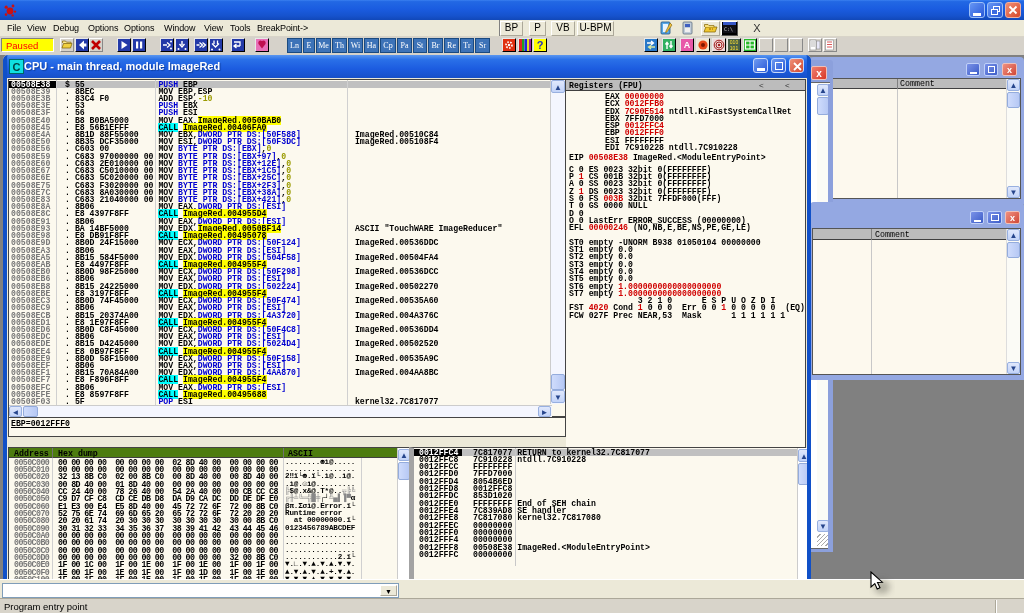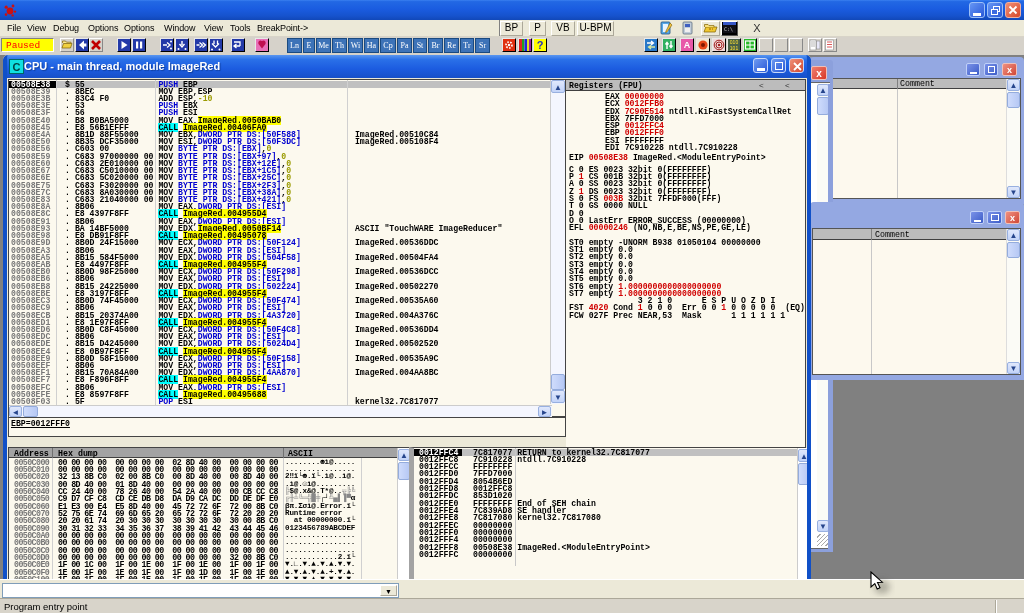--- a/index.html
+++ b/index.html
@@ -88,21 +88,21 @@
       </svg></div>
   <div class="mbtn" style="left:721px;width:17px;background:#000;border-color:#fff #555 #555 #fff"><svg width="13" height="11" viewBox="0 0 13 11">
         <rect x="0" y="0" width="13" height="11" fill="#101018"></rect>
         <rect x="0" y="0" width="13" height="3" fill="#3858c8"></rect>
         <text x="1" y="8.5" font-size="5" fill="#d0d0d0" font-family="monospace">C:\</text>
       </svg></div>
   <div class="mbtn" style="left:748px;width:18px;border-color:#ece9d8;background:#ece9d8;font-size:11px;color:#333">X</div>
 </div>
 
 <div class="abs" id="toolrow">
-  <div class="abs" style="left:1px;top:1px;width:53px;height:14px;background:#ffff00;border:1px solid #808080;border-bottom-color:#fff;border-right-color:#fff;font-family:Liberation Mono, monospace;">
+  <div class="abs" style="left:1px;top:1px;width:53px;height:14px;background:#ffff00;border:1px solid #808080;border-bottom-color:#fff;border-right-color:#fff;">
     <div class="abs" style="left:4px;top:1px;color:#ff0000;font-size:9.5px;">Paused</div>
   </div>
 
   <div class="tbtn" style="left:60px;background:#d6d2ca;border-color:#fff #888 #888 #fff"><svg width="12" height="12" viewBox="0 0 12 12">
         <path d="M1,9 L2.5,4.5 L11,4.5 L9.5,9 Z" fill="#f0d040" stroke="#806000" stroke-width=".7"></path>
         <path d="M1.5,4 L1.5,2 L4.5,2 L5.5,3.2 L10,3.2 L10,4" fill="#f8e890" stroke="#806000" stroke-width=".7"></path>
       </svg></div>
   <div class="tbtn" style="left:75px"><svg width="12" height="12" viewBox="0 0 12 12">
         <path d="M8,1.5 L3,6 L8,10.5 Z" fill="#fff"></path>
         <rect x="8" y="4.5" width="2.4" height="3" fill="#fff"></rect>
@@ -312,21 +312,21 @@
 <pre class="abs" style="left:3px;top:1px;font-size:8.2px;font-weight:bold;line-height:9px;">Registers (FPU)</pre>
 <div class="abs" style="left:193px;top:1px;font-size:8px;color:#333">&lt;</div>
         <div class="abs" style="left:219px;top:1px;font-size:8px;color:#333">&lt;</div>
       </div>
 <pre class="abs" style="left:3px;top:13px;line-height:7.3px;font-size:8.2px;margin-left:36px;">EAX <span class="red">00000000</span><br>ECX <span class="red">0012FFB0</span><br>EDX <span class="red">7C90E514</span> ntdll.KiFastSystemCallRet<br>EBX 7FFD7000<br>ESP <span class="red">0012FFC4</span><br>EBP <span class="red">0012FFF0</span><br>ESI FFFFFFFF<br>EDI 7C910228 ntdll.7C910228</pre>
 <pre class="abs" style="left:3px;top:73.5px;line-height:7.3px;font-size:8.2px;">EIP <span class="red">00508E38</span> ImageRed.&lt;ModuleEntryPoint&gt;</pre>
 <pre class="abs" style="left:3px;top:85.8px;line-height:7.3px;font-size:8.2px;">C 0 ES 0023 32bit 0(FFFFFFFF)<br>P <span class="red">1</span> CS 001B 32bit 0(FFFFFFFF)<br>A 0 SS 0023 32bit 0(FFFFFFFF)<br>Z <span class="red">1</span> DS 0023 32bit 0(FFFFFFFF)<br>S 0 FS <span class="red">003B</span> 32bit 7FFDF000(FFF)<br>T 0 GS 0000 NULL<br>D 0<br>O 0 LastErr ERROR_SUCCESS (00000000)<br>EFL <span class="red">00000246</span> (NO,NB,E,BE,NS,PE,GE,LE)</pre>
 <pre class="abs" style="left:3px;top:158.8px;line-height:7.3px;font-size:8.2px;">ST0 empty -UNORM B938 01050104 00000000<br>ST1 empty 0.0<br>ST2 empty 0.0<br>ST3 empty 0.0<br>ST4 empty 0.0<br>ST5 empty 0.0<br>ST6 empty <span class="red">1.0000000000000000000</span><br>ST7 empty <span class="red">1.0000000000000000000</span><br>&nbsp;&nbsp;&nbsp;&nbsp;&nbsp;&nbsp;&nbsp;&nbsp;&nbsp;&nbsp;&nbsp;&nbsp;&nbsp;&nbsp;3 2 1 0&nbsp;&nbsp;&nbsp;&nbsp;&nbsp;&nbsp;E S P U O Z D I<br>FST <span class="red">4020</span> Cond <span class="red">1</span> 0 0 0  Err 0 0 <span class="red">1</span> 0 0 0 0 0  (EQ)<br>FCW 027F Prec NEAR,53  Mask&nbsp;&nbsp;&nbsp;&nbsp;&nbsp;&nbsp;1 1 1 1 1 1</pre>
 </div>
 <div class="abs" style="left:5px;top:392px;width:401px;height:132px;background:#fcf9ee;border:1px solid #444;border-bottom:none;">
-<div class="abs" style="left:0;top:0;width:400px;height:10px;background:#a3a3a3;border-bottom:1px solid #404040;">
+<div class="abs" style="left:0;top:0;width:400px;height:10px;background:#4d7c0f;border-bottom:1px solid #404040;">
 <pre class="abs" style="left:5px;top:0.5px;font-size:8.3px;line-height:9px;">Address</pre>
 <pre class="abs" style="left:49px;top:0.5px;font-size:8.3px;line-height:9px;">Hex dump</pre>
 <pre class="abs" style="left:279px;top:0.5px;font-size:8.3px;line-height:9px;">ASCII</pre>
 <div class="abs" style="left:43px;top:0;width:1px;height:10px;background:#707070"></div>
 <div class="abs" style="left:274px;top:0;width:1px;height:10px;background:#707070"></div>
       </div>
 <div class="abs" style="left:43px;top:10px;width:1px;height:122px;background:#d0d0d0"></div>
 <div class="abs" style="left:274px;top:10px;width:1px;height:122px;background:#d0d0d0"></div>
 <div class="abs" style="left:352px;top:10px;width:1px;height:122px;background:#d0d0d0"></div>
 <pre class="abs" style="left:5px;top:10.8px;line-height:7.33px;font-size:8.3px;letter-spacing:-0.581px;"><span class="gray">0050C000</span>&nbsp;&nbsp;00 00 00 00  00 00 00 00  02 8D 40 00  00 00 00 00<br><span class="gray">0050C010</span>&nbsp;&nbsp;00 00 00 00  00 00 00 00  00 00 00 00  00 00 00 00<br><span class="gray">0050C020</span>&nbsp;&nbsp;32 13 8B C0  02 00 8B C0  00 8D 40 00  00 8D 40 00<br><span class="gray">0050C030</span>&nbsp;&nbsp;00 8D 40 00  01 8D 40 00  00 00 00 00  00 00 00 00<br><span class="gray">0050C040</span>&nbsp;&nbsp;CC 24 40 00  78 26 40 00  54 2A 40 00  00 CB CC C8<br><span class="gray">0050C050</span>&nbsp;&nbsp;C9 D7 CF C8  CD CE DB D8  DA D9 CA DC  DD DE DF E0<br><span class="gray">0050C060</span>&nbsp;&nbsp;E1 E3 00 E4  E5 8D 40 00  45 72 72 6F  72 00 8B C0<br><span class="gray">0050C070</span>&nbsp;&nbsp;52 75 6E 74  69 6D 65 20  65 72 72 6F  72 20 20 20<br><span class="gray">0050C080</span>&nbsp;&nbsp;20 20 61 74  20 30 30 30  30 30 30 30  30 00 8B C0<br><span class="gray">0050C090</span>&nbsp;&nbsp;30 31 32 33  34 35 36 37  38 39 41 42  43 44 45 46<br><span class="gray">0050C0A0</span>&nbsp;&nbsp;00 00 00 00  00 00 00 00  00 00 00 00  00 00 00 00<br><span class="gray">0050C0B0</span>&nbsp;&nbsp;00 00 00 00  00 00 00 00  00 00 00 00  00 00 00 00<br><span class="gray">0050C0C0</span>&nbsp;&nbsp;00 00 00 00  00 00 00 00  00 00 00 00  00 00 00 00<br><span class="gray">0050C0D0</span>&nbsp;&nbsp;00 00 00 00  00 00 00 00  00 00 00 00  32 00 8B C0<br><span class="gray">0050C0E0</span>&nbsp;&nbsp;1F 00 1C 00  1F 00 1E 00  1F 00 1E 00  1F 00 1F 00<br><span class="gray">0050C0F0</span>&nbsp;&nbsp;1E 00 1F 00  1E 00 1F 00  1F 00 1D 00  1F 00 1E 00<br><span class="gray">0050C100</span>&nbsp;&nbsp;1F 00 1F 00  1F 00 1E 00  1F 00 1F 00  1F 00 1F 00</pre>

